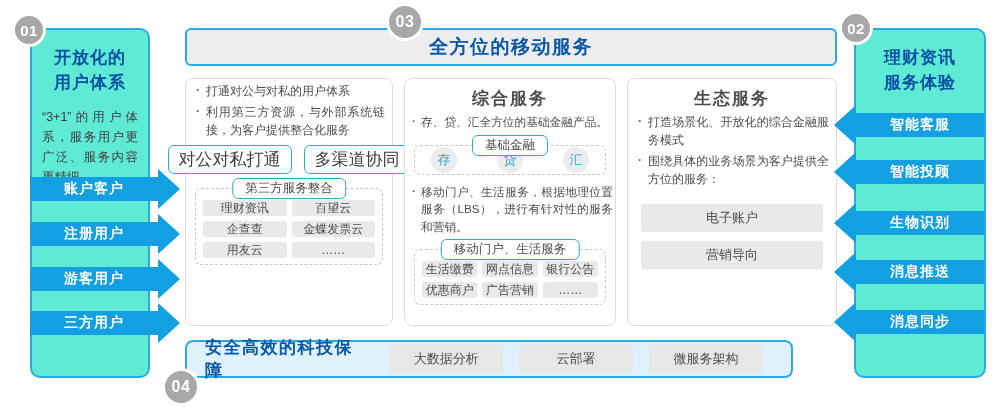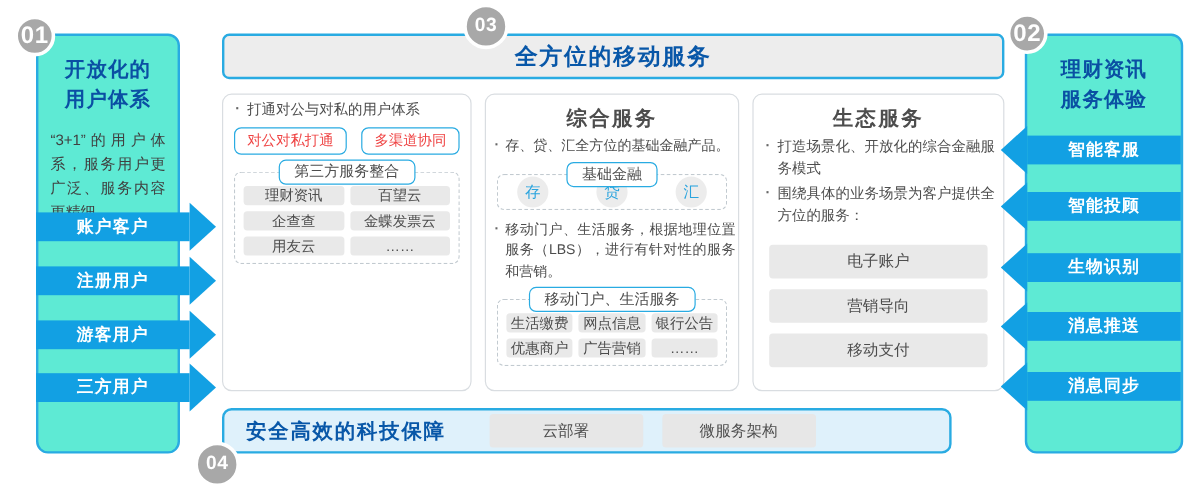--- a/index.html
+++ b/index.html
@@ -7,21 +7,21 @@
   .canvas {
     position:relative; width:1000px; height:407px; overflow:hidden;
     background:#ffffff;
     font-family:"Liberation Sans","DejaVu Sans",sans-serif;
   }
   
   .badge {
     position:absolute; border-radius:50%; background:#A8A8A8;
     border:3px solid #ffffff; color:#ffffff; font-weight:bold;
     display:flex; align-items:center; justify-content:center;
-    z-index:6; font-size:20px; letter-spacing:0.5px;
+    z-index:6; font-size:15px; letter-spacing:0.5px;
   }
   .badge-01 { left:12px;  top:13px;  width:34px; height:34px; }
   .badge-02 { left:839px; top:11px;  width:34px; height:34px; }
   .badge-03 { left:386px; top:3px;   width:38px; height:38px; font-size:16px; }
   .badge-04 { left:162px; top:368px; width:38px; height:38px; font-size:16px; }
 
   
   .side-panel {
     position:absolute; top:28px; height:350px; background:#5eead4;
     border:2px solid #29ABE2; border-radius:10px; z-index:1;
@@ -87,21 +87,21 @@
   .bullet {
     position:relative; margin:3px 7px 0 9px; padding-left:11px;
     font-size:12px; color:#4D4D4D; line-height:1.5; text-align:justify;
   }
   .card2 .bullet { margin:3px 2px 0 6px; padding-left:10px; font-size:11.7px; }
   .bullet::before { content:"·"; position:absolute; left:1px; top:-1px; font-weight:bold; color:#666666; }
 
   .pill-row { display:flex; justify-content:center; gap:12px; margin-top:6px; }
   .pill {
     border:1.5px solid #29ABE2; border-radius:6px; background:#ffffff;
-    color:#ef4444; font-size:12px; padding:2px 10px; white-space:nowrap;
+    color:#404040; font-size:17px; padding:2px 10px; white-space:nowrap;
   }
   .group { position:relative; margin:14px 9px 0; }
   .group-header {
     position:absolute; top:-10px; left:50%; transform:translateX(-50%);
     border:1.5px solid #29ABE2; border-radius:6px; background:#ffffff;
     color:#4D4D4D; font-size:12.5px; padding:1px 12px; white-space:nowrap; z-index:2;
   }
   .dashed-box { border:1px dashed #C2CAD0; border-radius:6px; padding:11px 7px 6px; background:#ffffff; }
   .grid-2 { display:grid; grid-template-columns:1fr 1fr; gap:5px; }
   .grid-3 { display:grid; grid-template-columns:1fr 1fr 1fr; gap:5px; }
@@ -153,20 +153,21 @@
   <div class="arrow arrow-left" style="top:211px">生物识别</div>
   <div class="arrow arrow-left" style="top:260px">消息推送</div>
   <div class="arrow arrow-left" style="top:310px">消息同步</div>
 
   <div class="topbar">
     <div class="topbar-title">全方位的移动服务</div>
   </div>
 
   <div class="card card1">
     <div class="bullet">打通对公与对私的用户体系</div>
+    <div class="bullet">利用第三方资源，与外部系统链接，为客户提供整合化服务</div>
     <div class="pill-row">
       <div class="pill">对公对私打通</div>
       <div class="pill">多渠道协同</div>
     </div>
     <div class="group">
       <div class="group-header">第三方服务整合</div>
       <div class="dashed-box grid-2">
         <div class="gtag">理财资讯</div>
         <div class="gtag">百望云</div>
         <div class="gtag">企查查</div>
@@ -201,22 +202,22 @@
       </div>
     </div>
   </div>
 
   <div class="card card3">
     <div class="card-title">生态服务</div>
     <div class="bullet">打造场景化、开放化的综合金融服务模式</div>
     <div class="bullet">围绕具体的业务场景为客户提供全方位的服务：</div>
     <div class="eco-bar first">电子账户</div>
     <div class="eco-bar">营销导向</div>
-    <div class="eco-bar">移动支付</div>
   </div>
 
   <div class="bottombar">
     <div class="bottombar-title">安全高效的科技保障</div>
+    <div class="tech-tag">大数据分析</div>
     <div class="tech-tag">云部署</div>
     <div class="tech-tag">微服务架构</div>
   </div>
 
 </div>
 
 </body></html>

